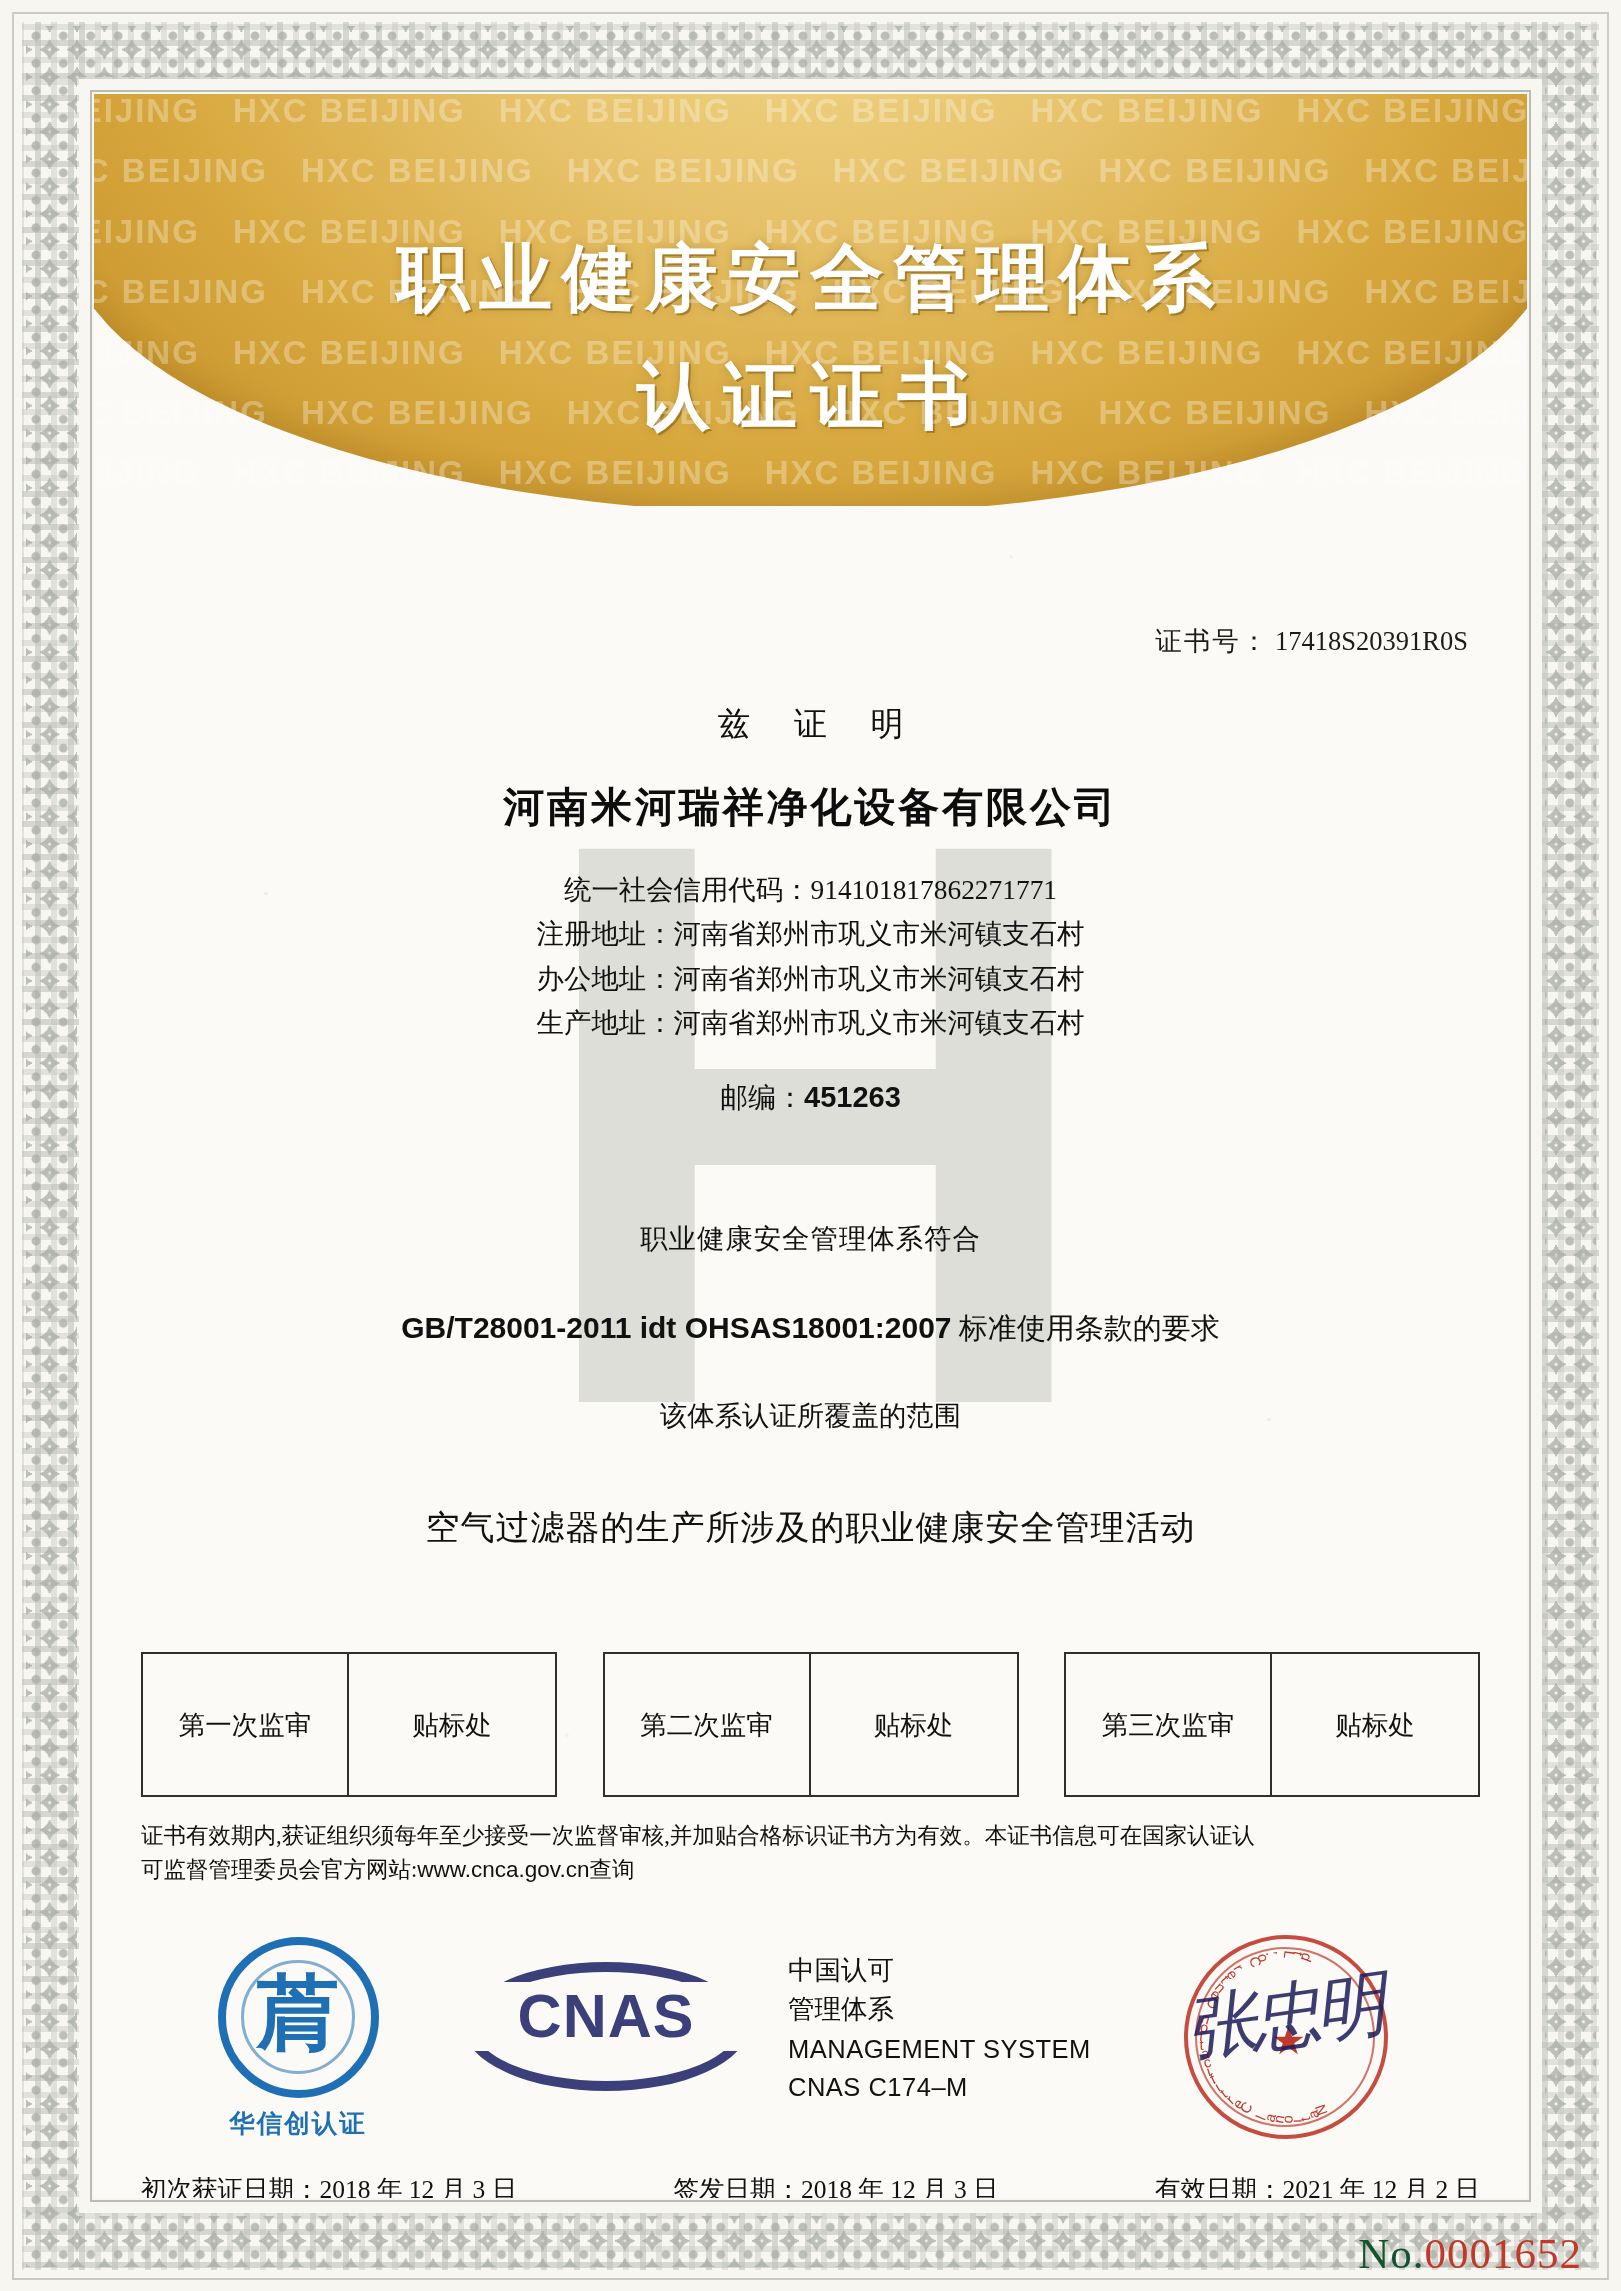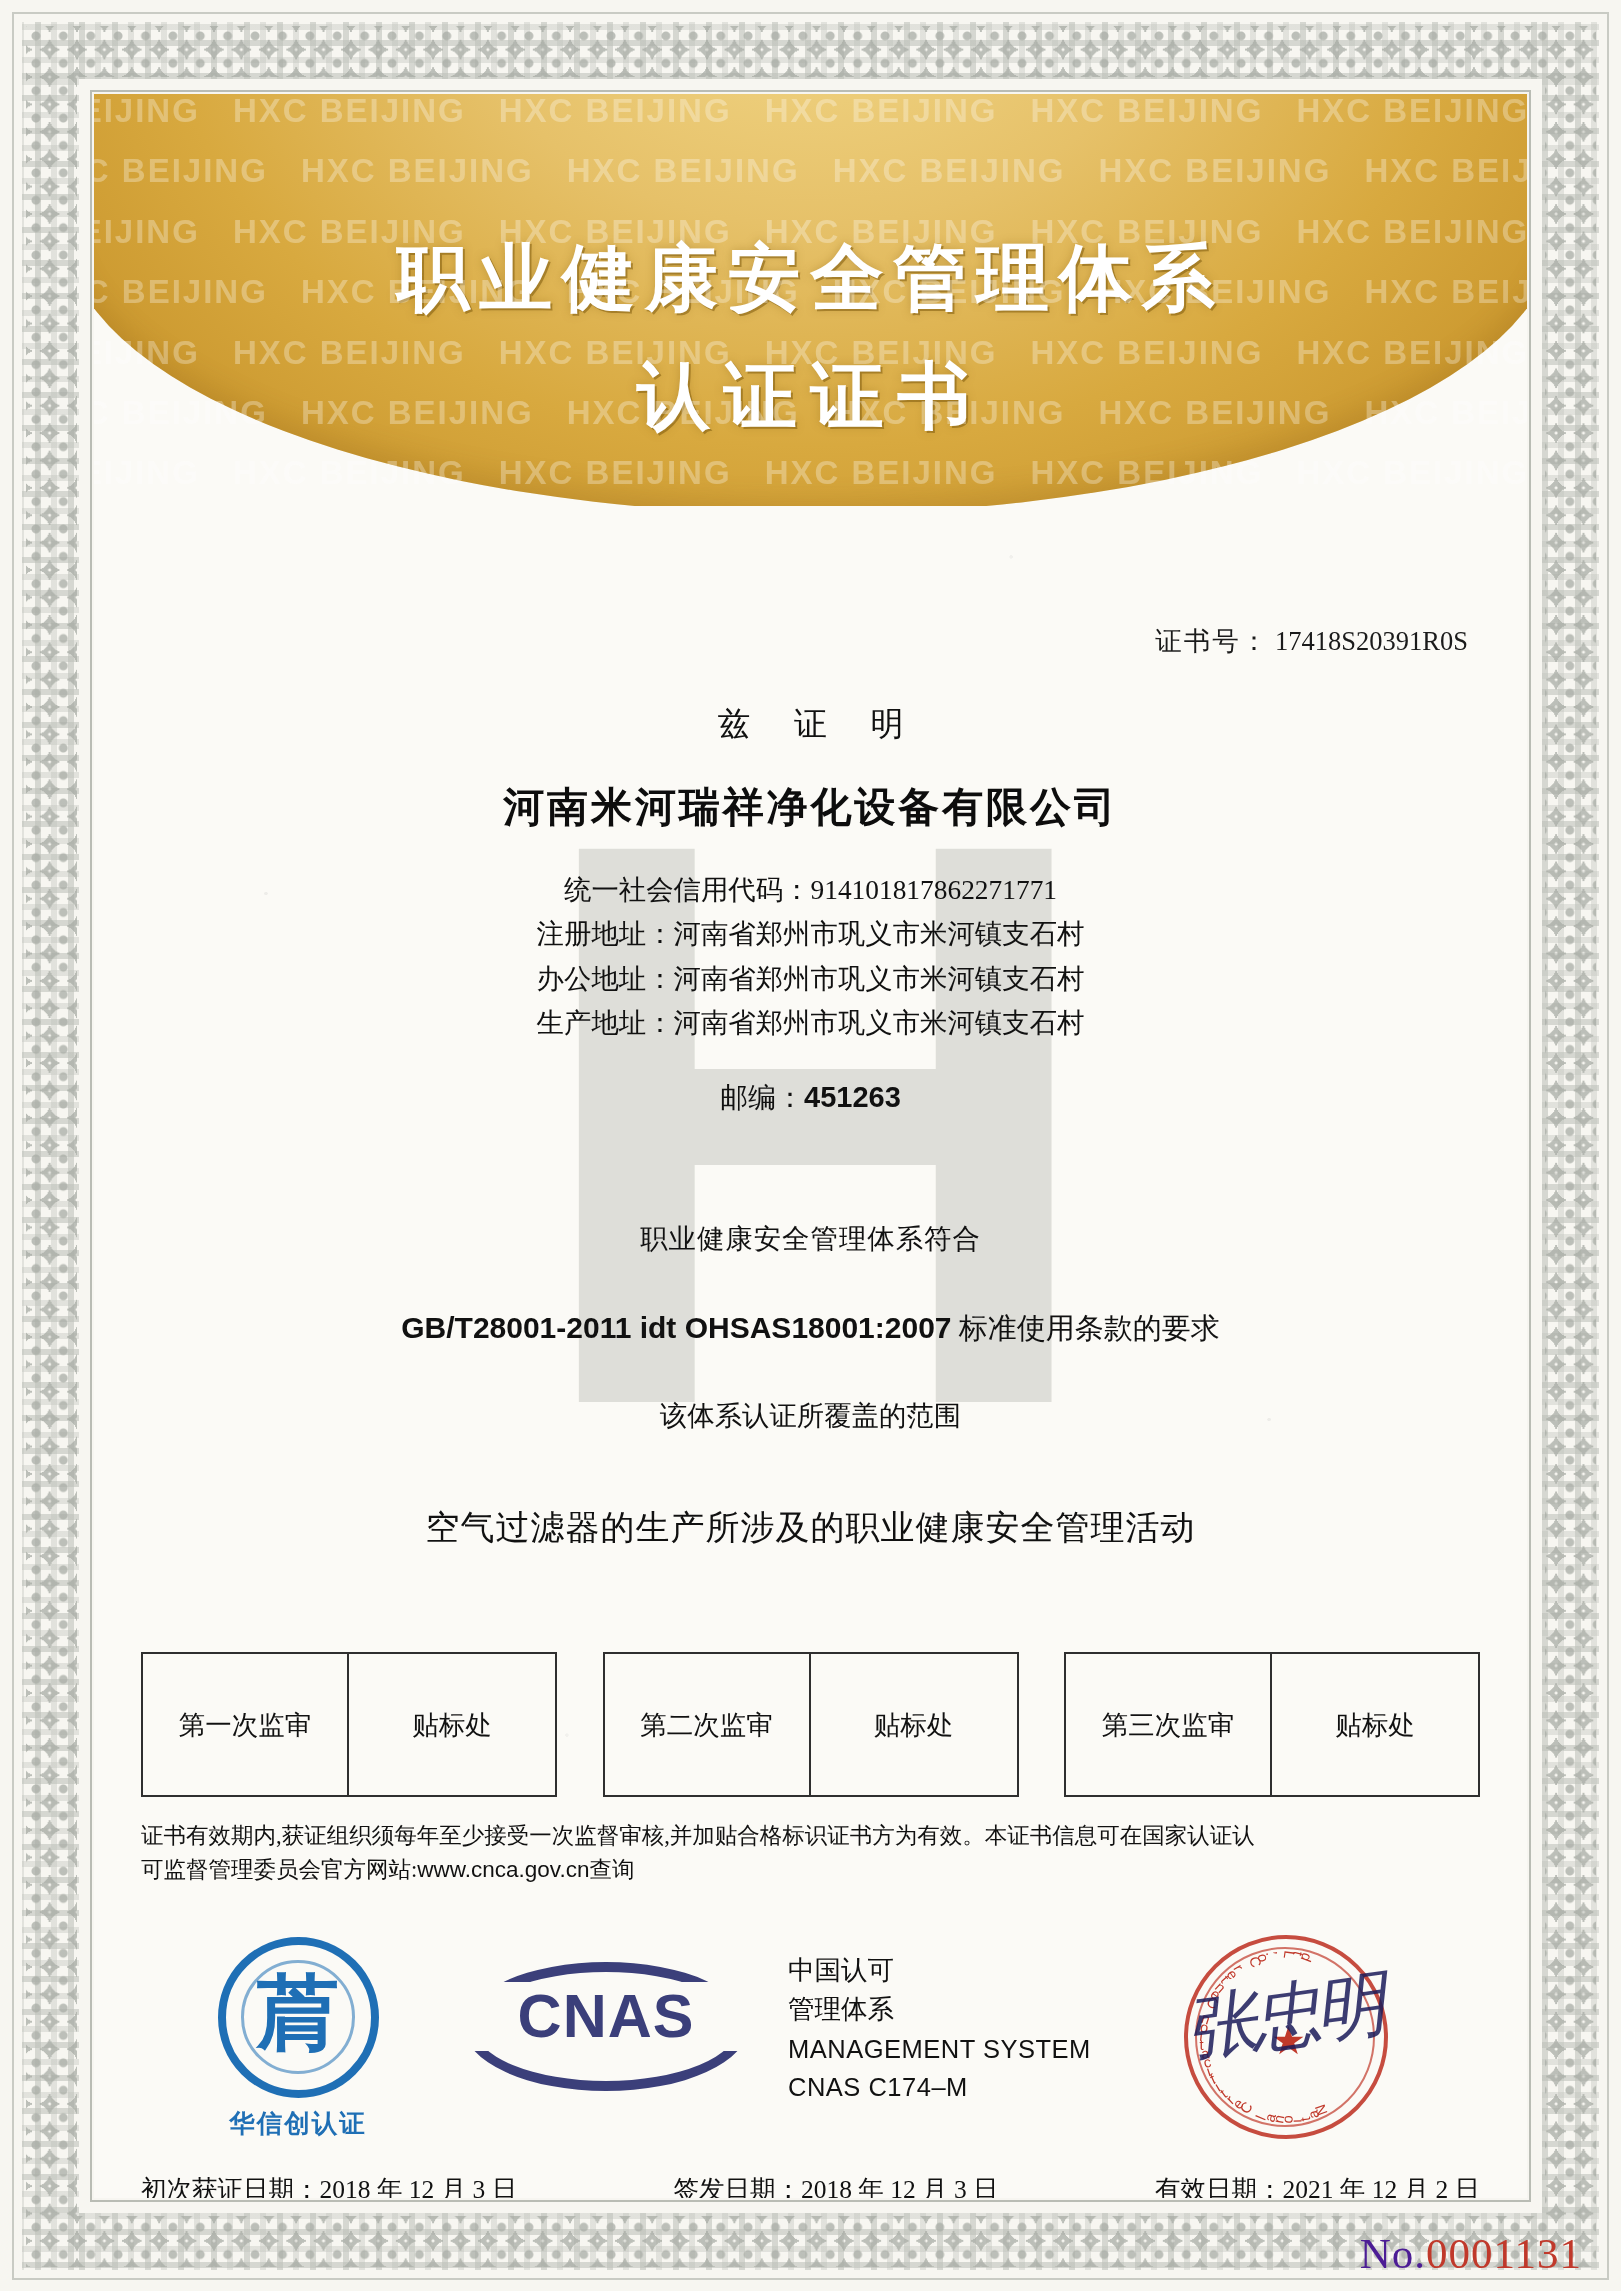--- a/index.html
+++ b/index.html
@@ -378,21 +378,21 @@
 
   .serial {
     position:absolute;
     right:39px; bottom:13.7px;
     z-index:6;
     font-family:"Liberation Serif", serif;
     font-size:43px;
     color:#c0392b;
     letter-spacing:1px;
   }
-  .serial .no { color:#4c1d95; }
+  .serial .no { color:#14532d; }
 
   
   .speckles {
     position:absolute; inset:0;
     z-index:5; pointer-events:none;
     background-image:
       radial-gradient(circle at 12% 38%, rgba(120,120,120,.10) 0 1.5px, transparent 2px),
       radial-gradient(circle at 64% 22%, rgba(120,120,120,.08) 0 1.5px, transparent 2px),
       radial-gradient(circle at 82% 63%, rgba(120,120,120,.10) 0 1.5px, transparent 2px),
       radial-gradient(circle at 33% 78%, rgba(120,120,120,.07) 0 1.5px, transparent 2px);
@@ -556,16 +556,16 @@
       </div>
       <div>
         <span>有效日期：</span><span>2021 年 12 月 2 日</span>
       </div>
     </div>
 
     <div class="speckles"></div>
   </div>
 
   <div class="serial">
-    <span class="no">No.</span><span>0001131</span>
+    <span class="no">No.</span><span>0001652</span>
   </div>
 </div>
 
 
 </body></html>

